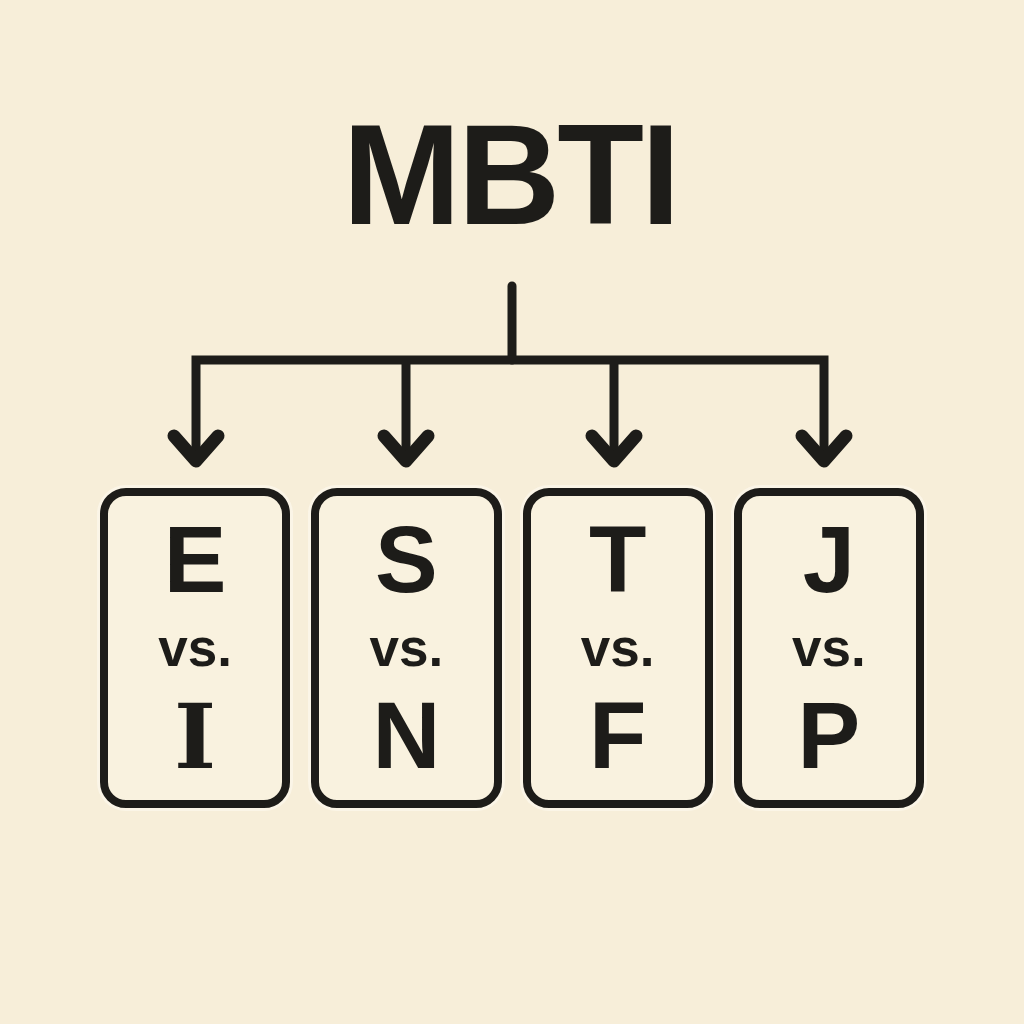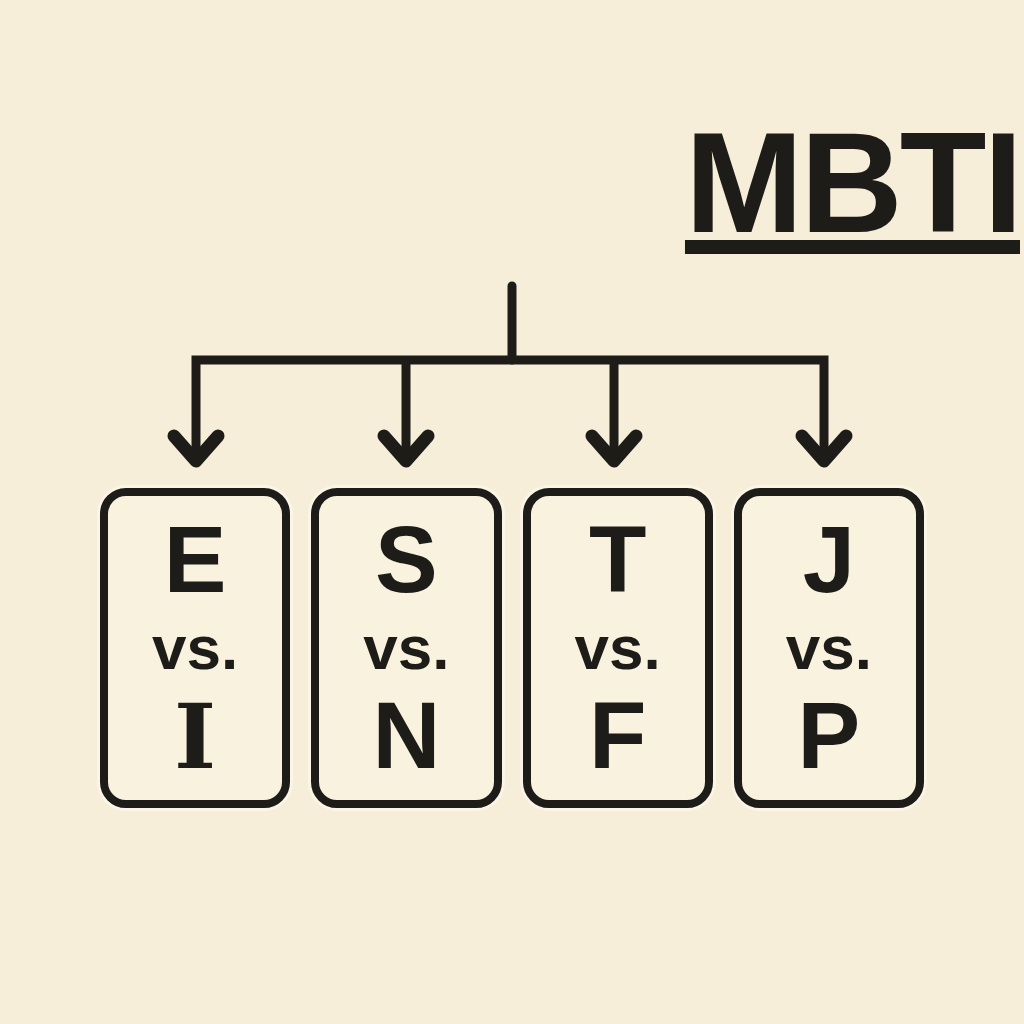--- a/index.html
+++ b/index.html
@@ -14,28 +14,27 @@
     margin: 0 auto;
     background: var(--bg, #f7eed9);
     overflow: hidden;
     font-family: "Liberation Sans", sans-serif;
   }
   .title {
     position: absolute;
     top: 96px;
     left: 0;
     width: 1004px; 
-    margin: 16px;
-    text-align: right;
+    margin: 8px;
+    text-align: center;
     font-size: 142px;
     line-height: 1;
     font-weight: bold;
     letter-spacing: -3px;
     color: var(--ink, #1d1c19);
-    text-decoration: underline;
   }
   .connector {
     position: absolute;
     top: 0;
     left: 0;
     width: 1024px;
     height: 1024px;
     pointer-events: none;
   }
   .connector .line {
@@ -77,21 +76,21 @@
   .card .letter {
     font-size: 94px;
     font-weight: bold;
     line-height: 90px;
   }
   .card .letter.serif {
     font-family: "DejaVu Serif", serif;
     font-size: 90px;
   }
   .card .vs {
-    font-size: 62px;
+    font-size: 53px;
     font-weight: bold;
     line-height: 86px;
   }
 </style>
 </head>
 <body>
 
 <div class="canvas" style="--bg: #f7eed9; --card: #f9f2df; --ink: #1d1c19;">
 
   <h1 class="title">MBTI</h1>

